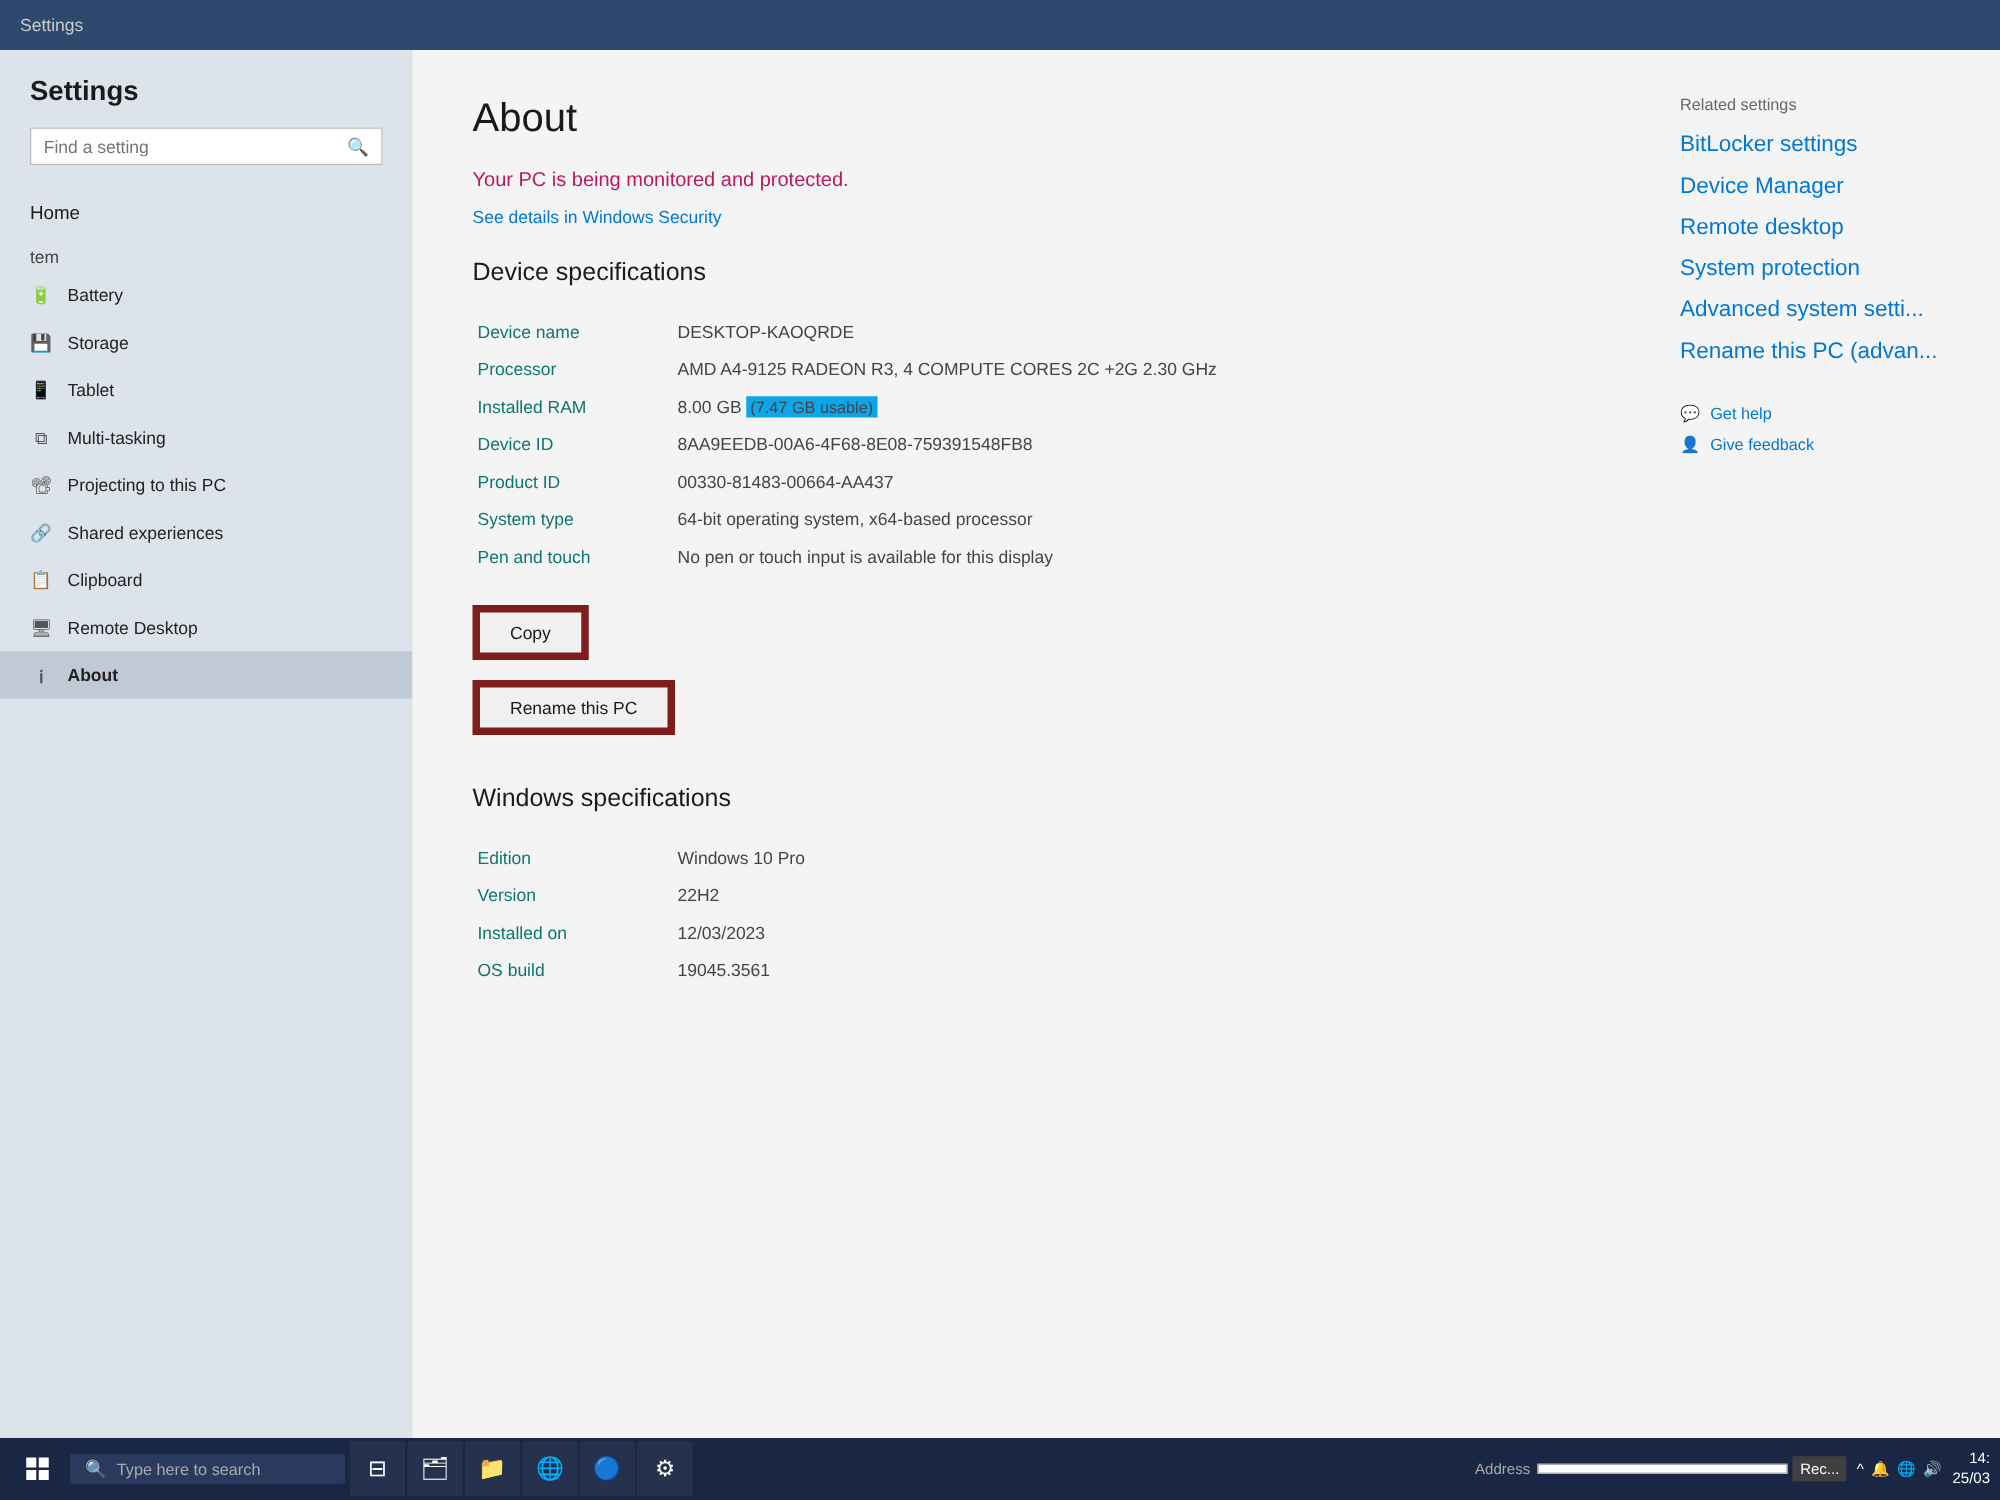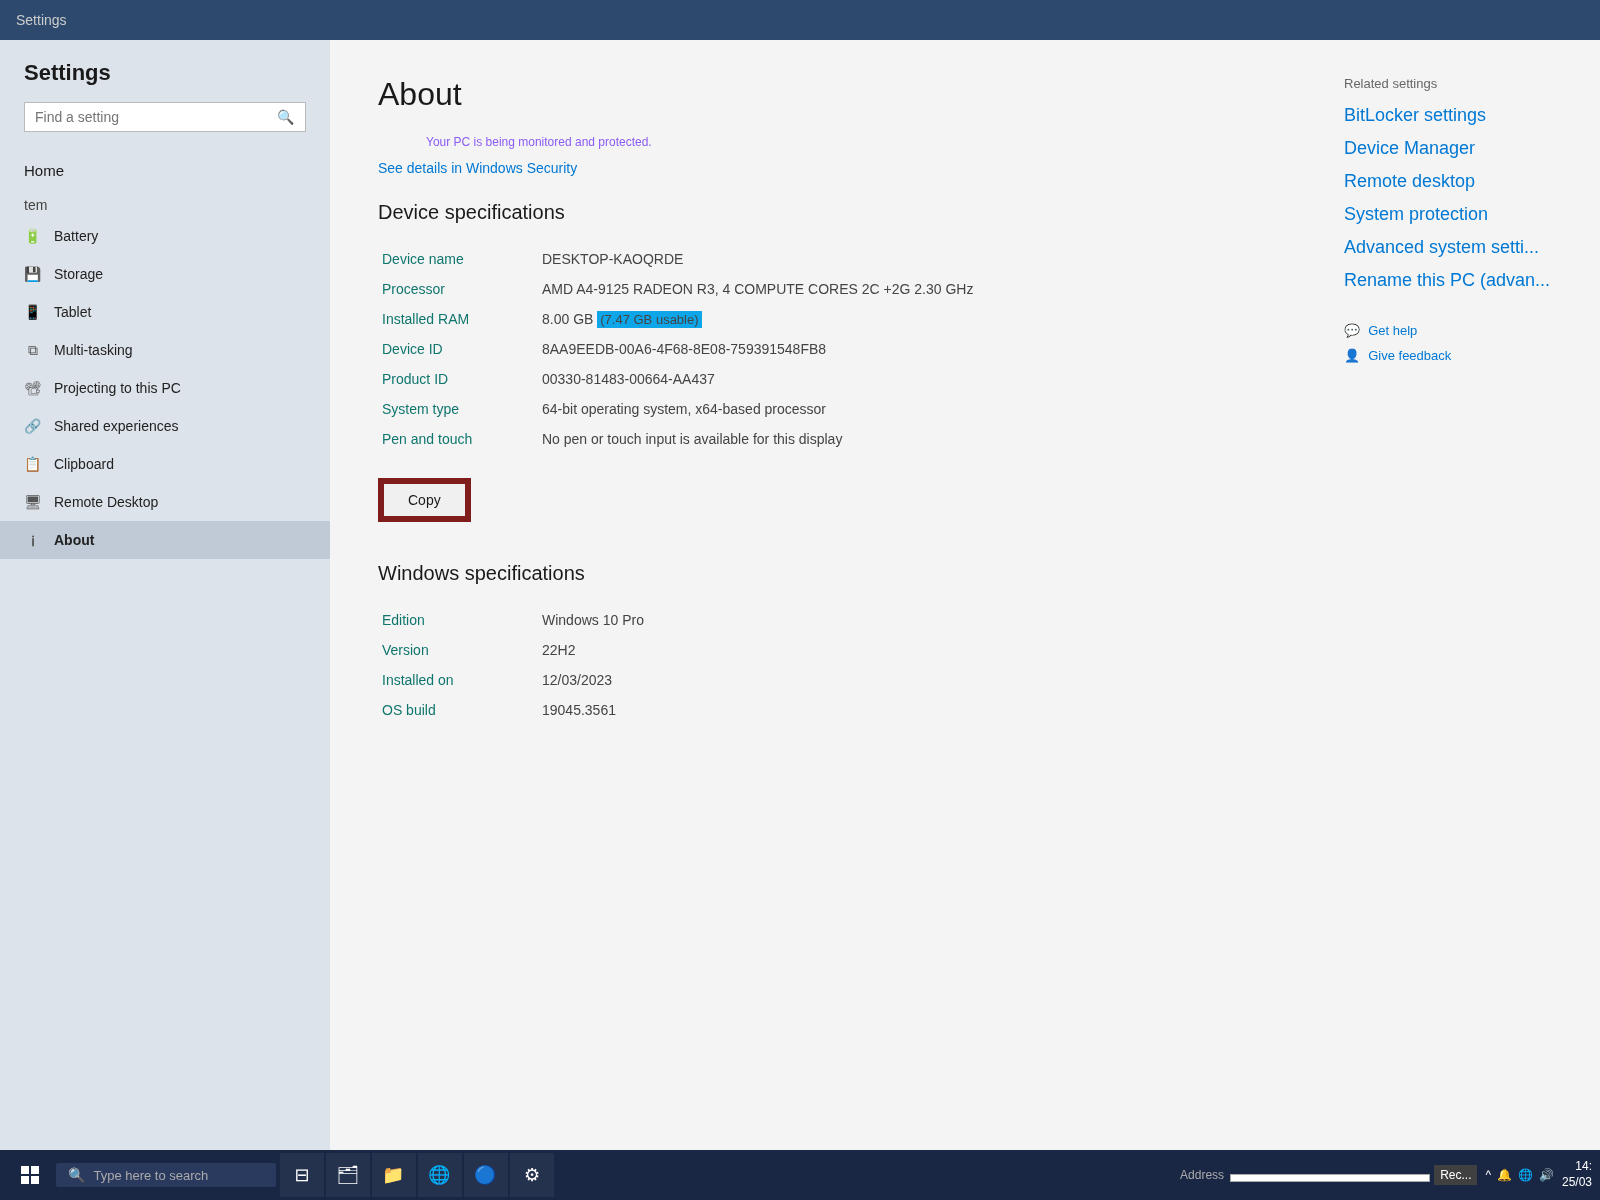--- a/index.html
+++ b/index.html
@@ -132,26 +132,25 @@
       font-weight: 300;
       color: #1a1a1a;
       margin-bottom: 20px;
     }
 
     .monitoring-box {
       margin-bottom: 24px;
     }
 
     .monitoring-text {
-      font-size: 12px;
-      color: #8b5cf6;
+      font-size: 16px;
+      color: #be185d;
       line-height: 1.5;
       margin-bottom: 8px;
       font-weight: 400;
-      margin-left: 48px;
     }
 
     .security-link {
       color: #0078d4;
       font-size: 14px;
       cursor: pointer;
       text-decoration: none;
     }
 
     .section-title {
@@ -432,20 +431,23 @@
       </tr>
       <tr>
         <td>Pen and touch</td>
         <td>No pen or touch input is available for this display</td>
       </tr>
     </tbody>
       </table>
 
     <div>
       <button class="btn">Copy</button>
+    </div>
+    <div>
+      <button class="btn">Rename this PC</button>
     </div>
 
     <h2 class="section-title">Windows specifications</h2>
 
     <table class="spec-table">
       <tbody>
           <tr>
         <td>Edition</td>
         <td>Windows 10 Pro</td>
       </tr>
@@ -501,21 +503,21 @@
     <span>Type here to search</span>
   </div>
   <div class="taskbar-apps">
     <div class="taskbar-app">⊟</div>
     <div class="taskbar-app">🗂</div>
     <div class="taskbar-app">📁</div>
     <div class="taskbar-app">🌐</div>
     <div class="taskbar-app">🔵</div>
     <div class="taskbar-app">⚙</div>
   </div>
-  <div style="display:flex;align-items:flex-end;gap:6px;">
+  <div style="display:flex;align-items:center;gap:6px;">
     <span style="color:#aaa;font-size:12px;">Address</span>
     <div class="address-bar" style="width:180px;"></div>
   </div>
   <div class="taskbar-right">
     <span style="background:#404040;padding:3px 6px;font-size:12px;color:#fff;">Rec...</span>
     <div class="sys-tray">
       <span>^</span>
       <span>🔔</span>
       <span>🌐</span>
       <span>🔊</span>

